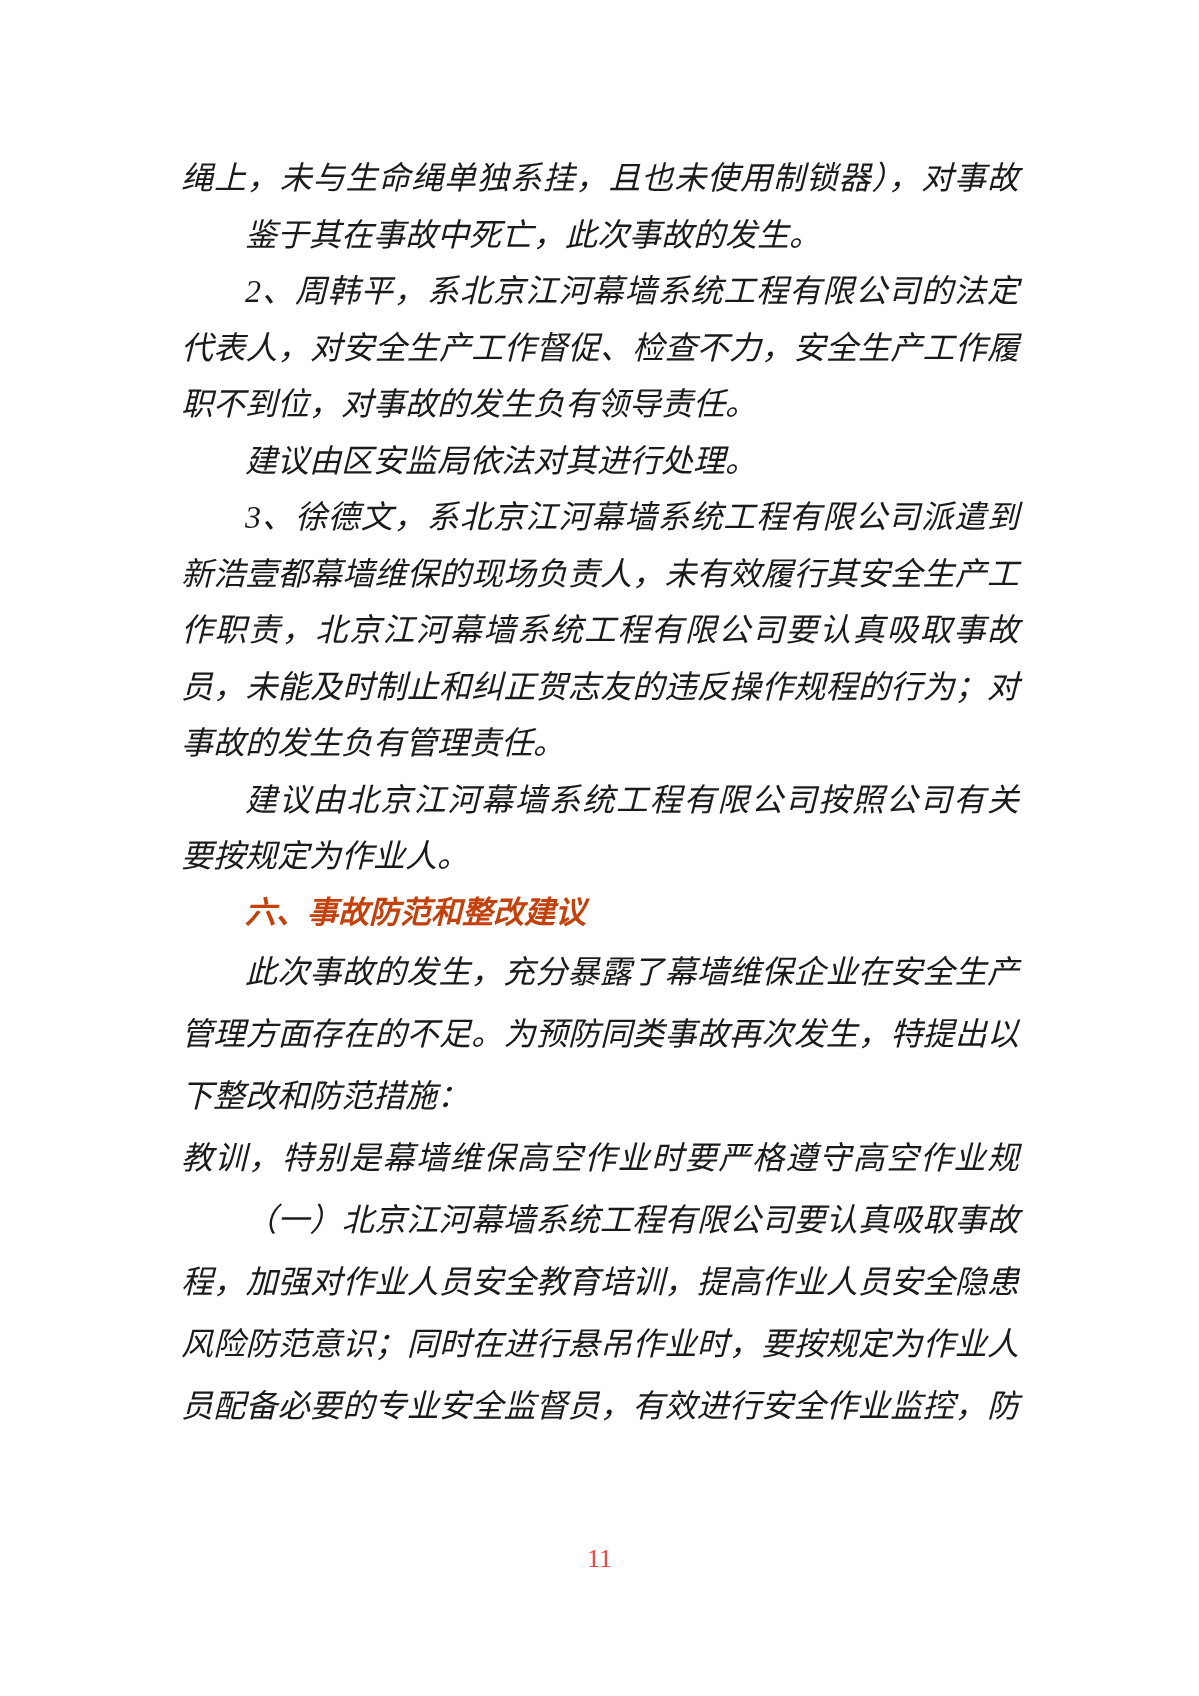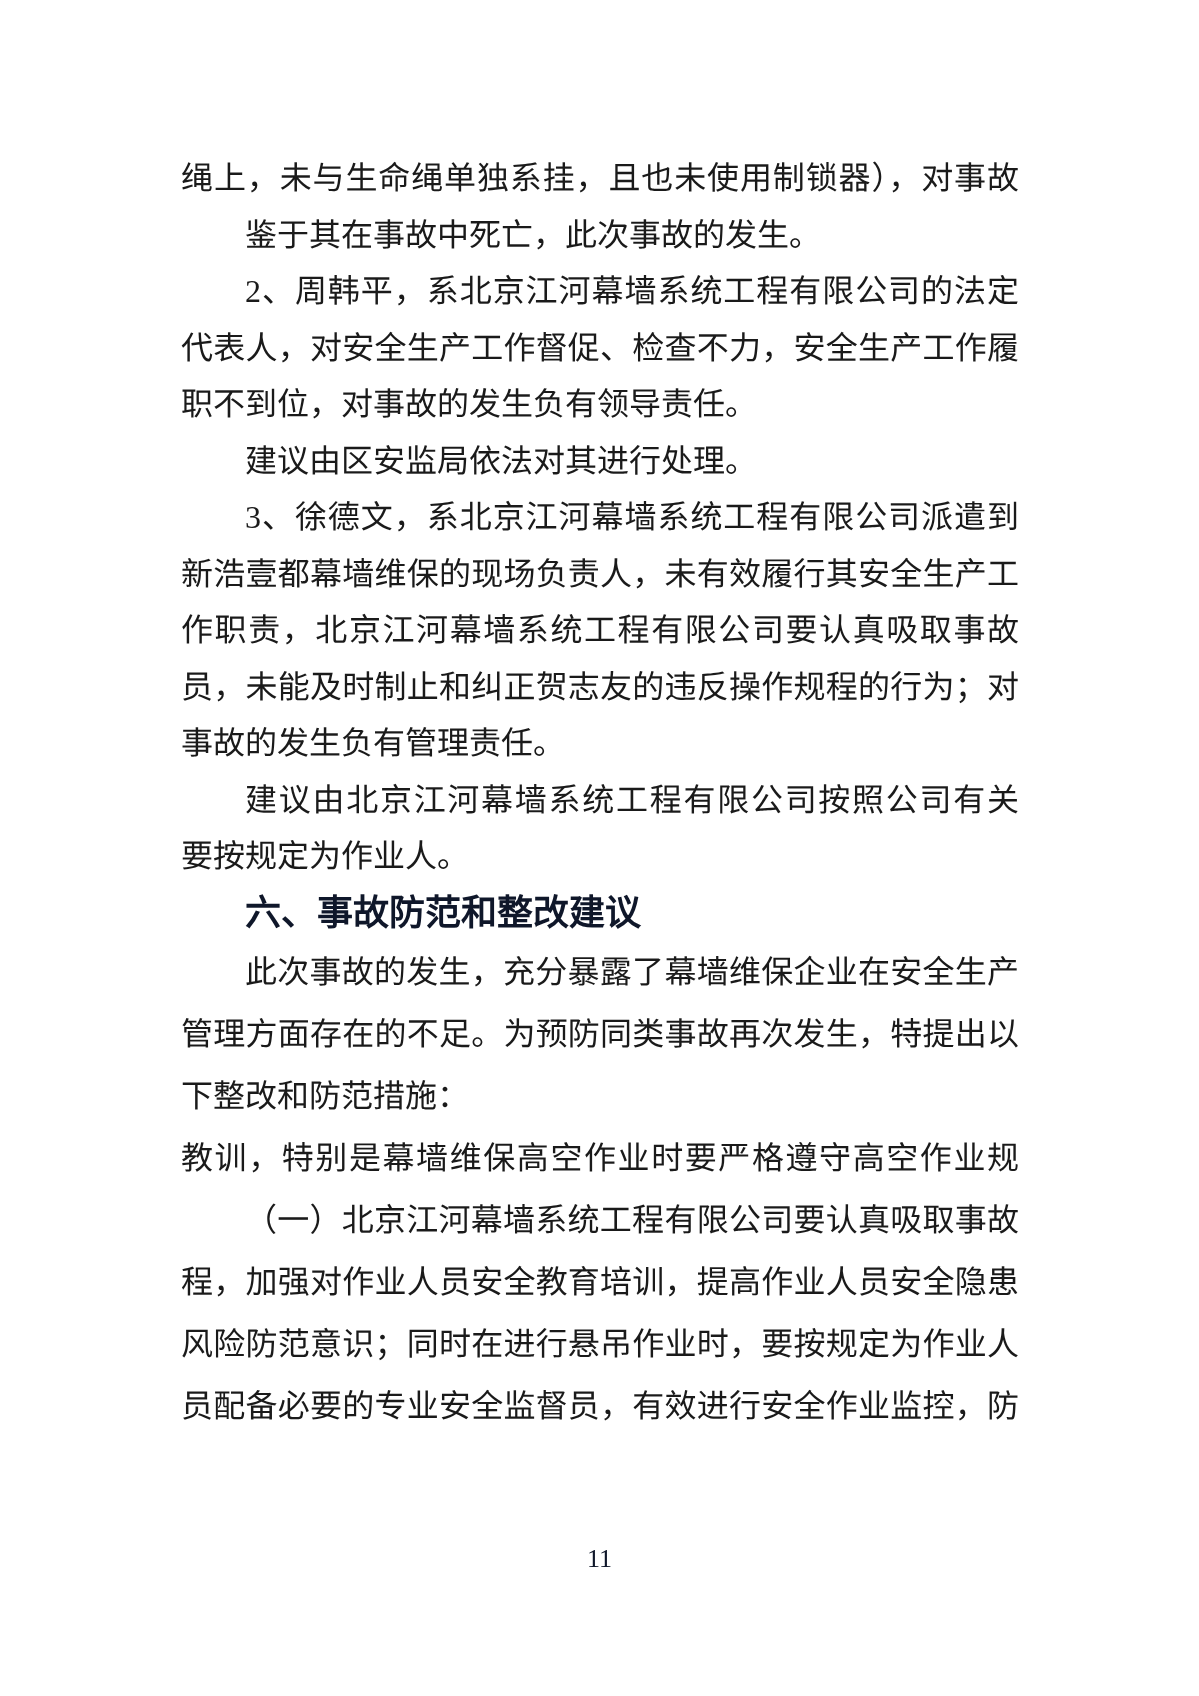--- a/index.html
+++ b/index.html
@@ -19,46 +19,47 @@
     left: 181px;
     top: 150px;
     width: 838px;
   }
   .line {
     font-size: 32px;
     line-height: 56.5px;
     white-space: nowrap;
     text-align: left;
     font-weight: 400;
+    font-style: italic;
   }
   
   .line.jst {
     text-align: justify;
     text-align-last: justify;
     text-justify: inter-character;
   }
   
   .line.ind { padding-left: 64px; }
   
   .line.sec2 { line-height: 62px; }
   .heading {
     font-family: "Liberation Sans", sans-serif;
     font-weight: 700;
-    font-size: 36px;
-    color: #0f172a;
+    font-size: 31px;
+    color: #c2410c;
   }
   .page-number {
     position: absolute;
     top: 1544px;
     left: 0;
     width: 100%;
     text-align: center;
     font-size: 26px;
     line-height: 30px;
-    color: #0f172a;
+    color: #ef4444;
     font-family: "Liberation Serif", serif;
   }
 </style>
 </head>
 <body>
 
 <div class="page">
   <div class="content">
     <div class="line jst">绳上，未与生命绳单独系挂，且也未使用制锁器），对事故</div>
     <div class="line ind">鉴于其在事故中死亡，此次事故的发生。</div>

